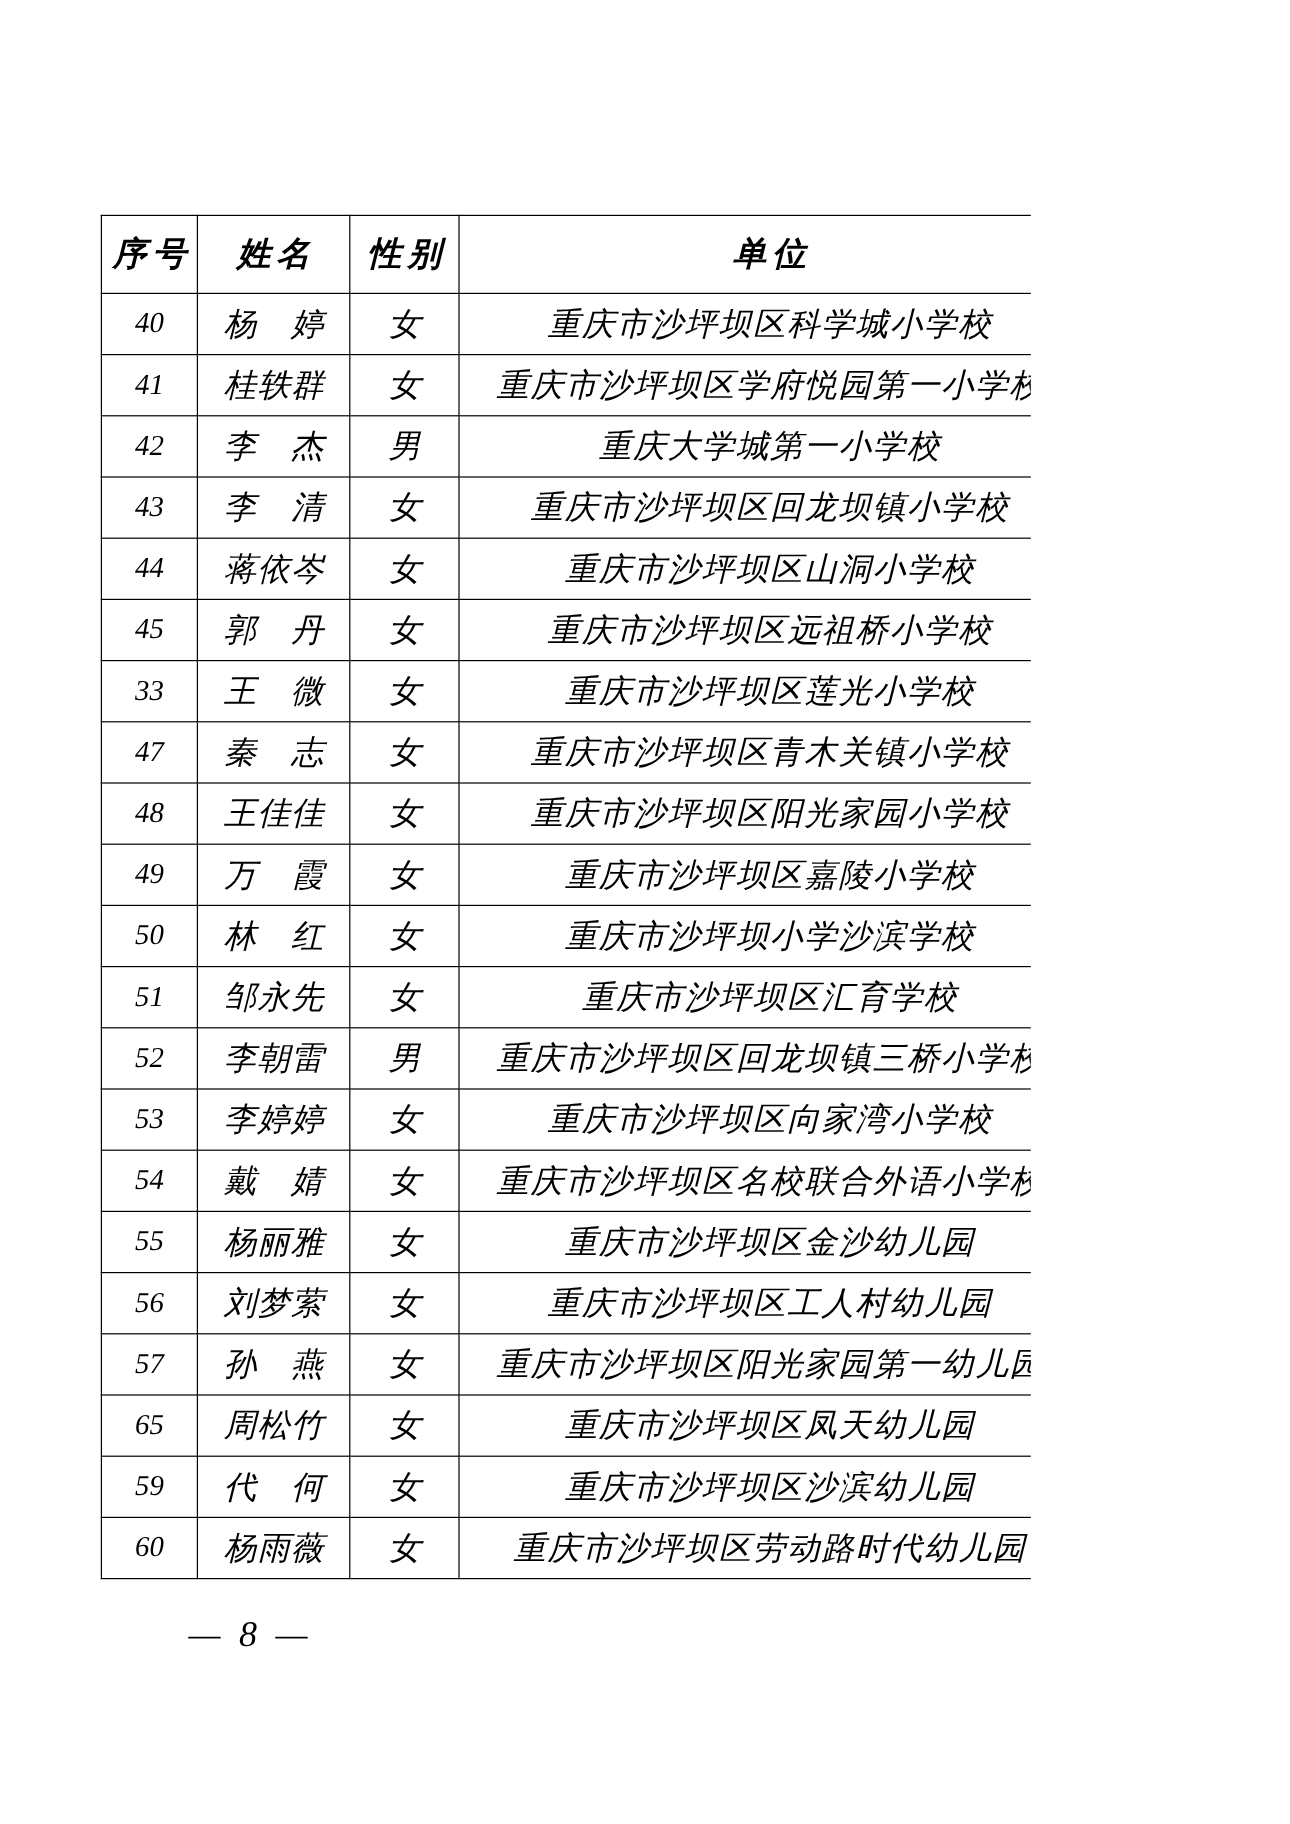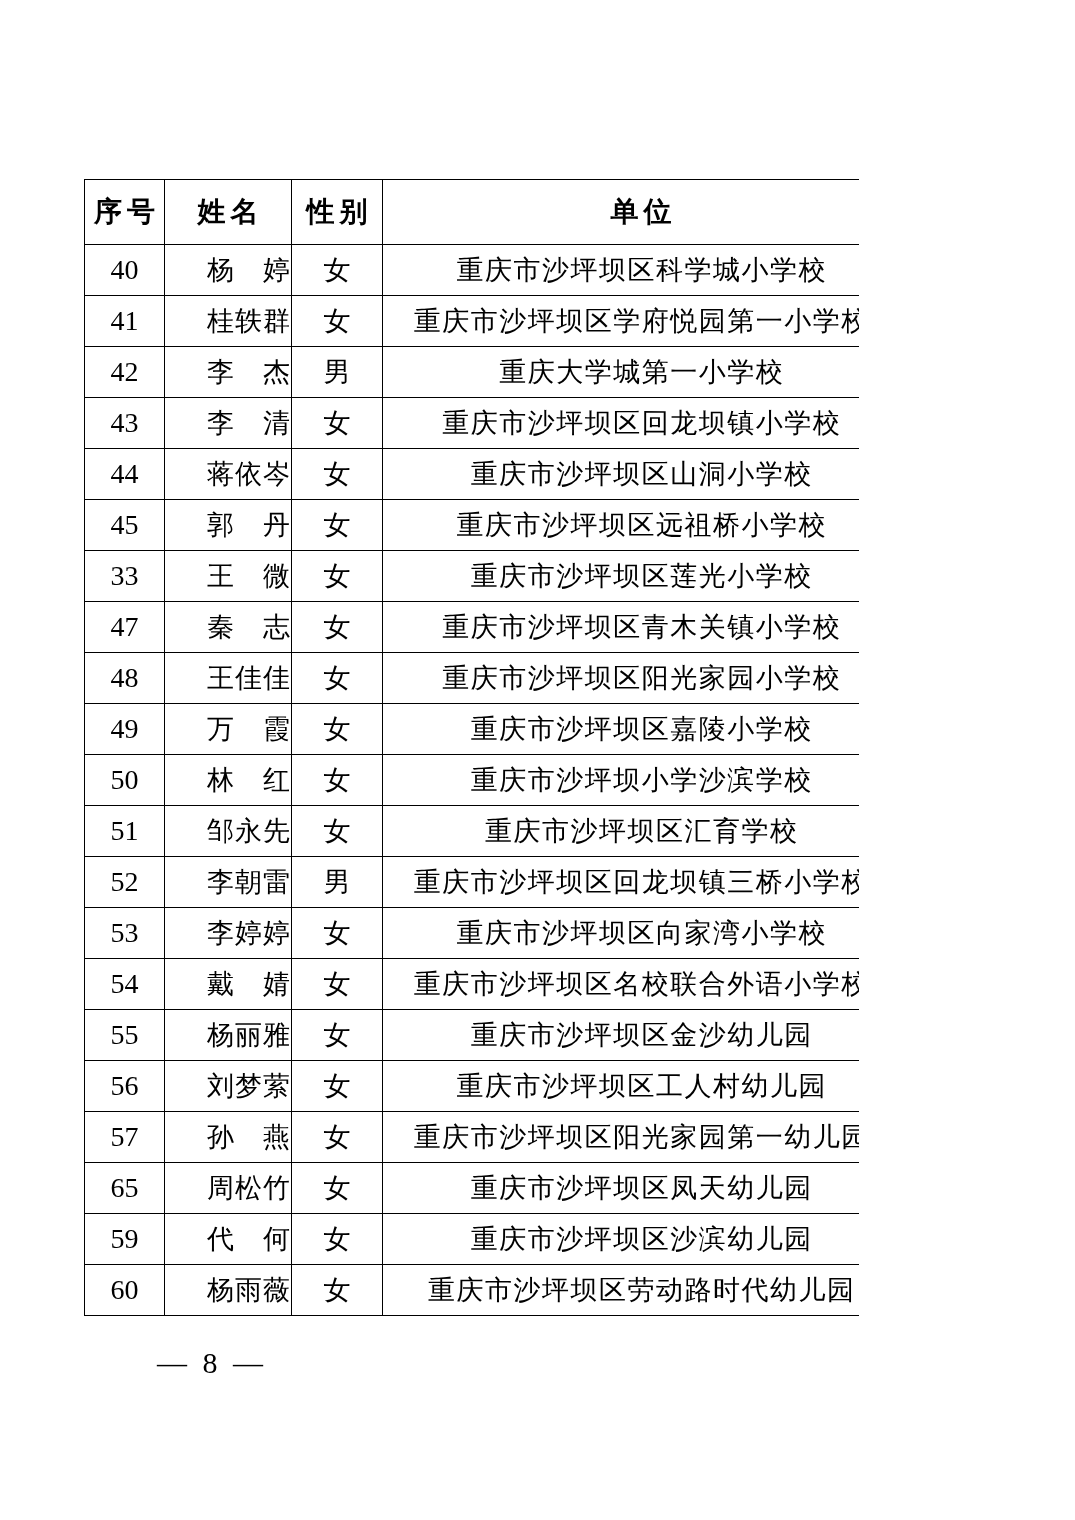--- a/index.html
+++ b/index.html
@@ -8,20 +8,21 @@
     background: #ffffff;
     color: #000000;
     font-family: "Liberation Serif", serif;
   }
   .page {
     position: relative;
     width: 859px;
     height: 1520px;
     background: #ffffff;
     overflow: hidden;
+    font-style: italic;
   }
   table.roster {
     position: absolute;
     left: 84px;
     top: 179px;
     width: 906px;
     border-collapse: collapse;
     table-layout: fixed;
   }
   .roster th, .roster td {
@@ -44,26 +45,25 @@
     letter-spacing: 3px;
     padding-left: 3px;
     line-height: 32px;
     text-align: right;
   }
   .roster tbody td {
     height: 50px;
     font-size: 27px;
   }
   .roster td.c-no {
-    font-size: 28px;
+    font-size: 24px;
   }
   .roster td.c-name {
     letter-spacing: 1px;
     padding-left: 1px;
-    text-align: right;
   }
   .roster td.c-gender {
     font-size: 27px;
   }
   .roster td.c-unit {
     letter-spacing: 1.5px;
     padding-left: 1.5px;
     margin-top: 16px;
   }
   .roster td.c-system {

